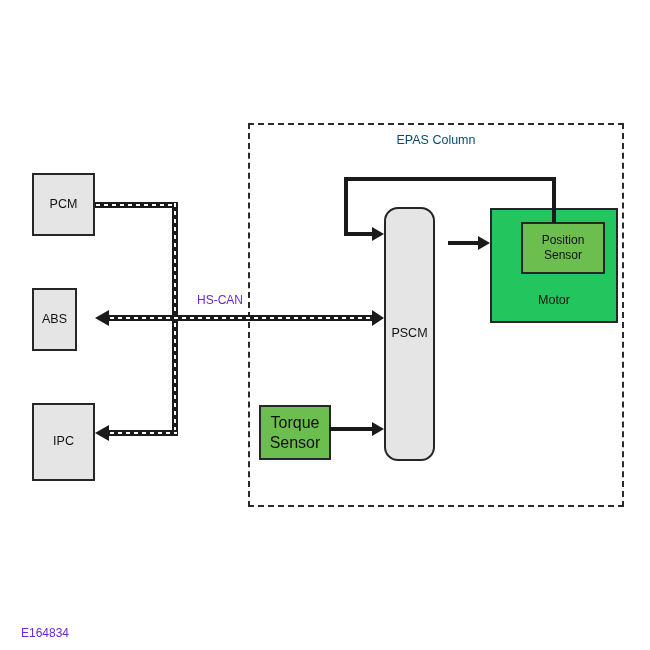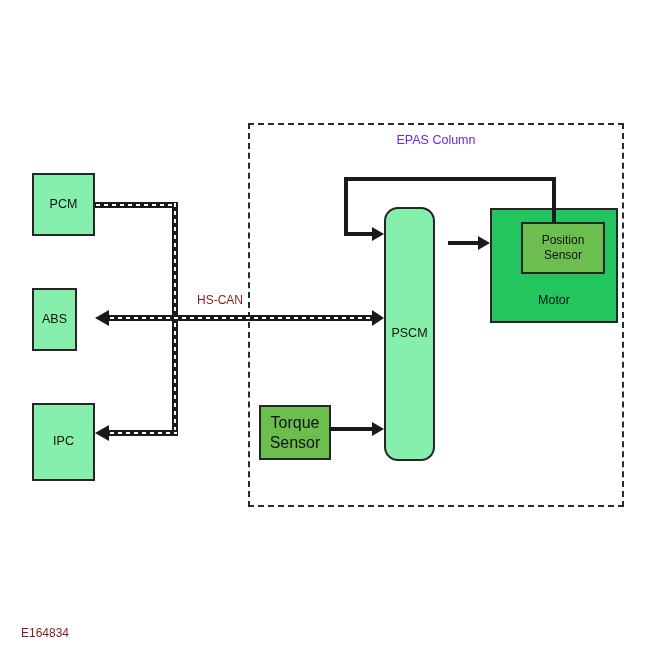--- a/index.html
+++ b/index.html
@@ -5,30 +5,30 @@
   html,body{margin:0;padding:0;background:#ffffff;}
   #canvas{
     position:relative;width:650px;height:650px;background:#ffffff;overflow:hidden;
     font-family:"Liberation Sans", sans-serif;color:#1a1a1a;
   }
   .box{
     position:absolute;box-sizing:border-box;border:2px solid #262626;
     display:flex;align-items:center;justify-content:center;text-align:center;
     font-size:12.5px;line-height:1.25;color:#111;
   }
-  .fill-yellow{background:#86efac;}
+  .fill-yellow{background:#e5e5e5;}
   .fill-green{background:#6cbe4e;}
   .fill-blue{background:#22c55e;}
   .epas{
     position:absolute;box-sizing:border-box;border:2px dashed #2a2a2a;background:transparent;
   }
   .epas-title{
-    position:absolute;left:0;right:0;top:8px;text-align:center;font-size:12.5px;color:#6d28d9;
+    position:absolute;left:0;right:0;top:8px;text-align:center;font-size:12.5px;color:#0c4a6e;
   }
-  .lbl{position:absolute;font-size:12px;color:#7f1d1d;}
+  .lbl{position:absolute;font-size:12px;color:#6d28d9;}
   
   .sline{position:absolute;background:#1a1a1a;}
   
   .can-h{position:absolute;height:6px;background:#1a1a1a;}
   .can-h::after{content:"";position:absolute;left:1px;right:1px;top:2px;height:2px;
     background:repeating-linear-gradient(90deg,#ffffff 0 4px,transparent 4px 8px);}
   .can-v{position:absolute;width:6px;background:#1a1a1a;}
   .can-v::after{content:"";position:absolute;top:1px;bottom:1px;left:2px;width:2px;
     background:repeating-linear-gradient(180deg,#ffffff 0 4px,transparent 4px 8px);}
   

